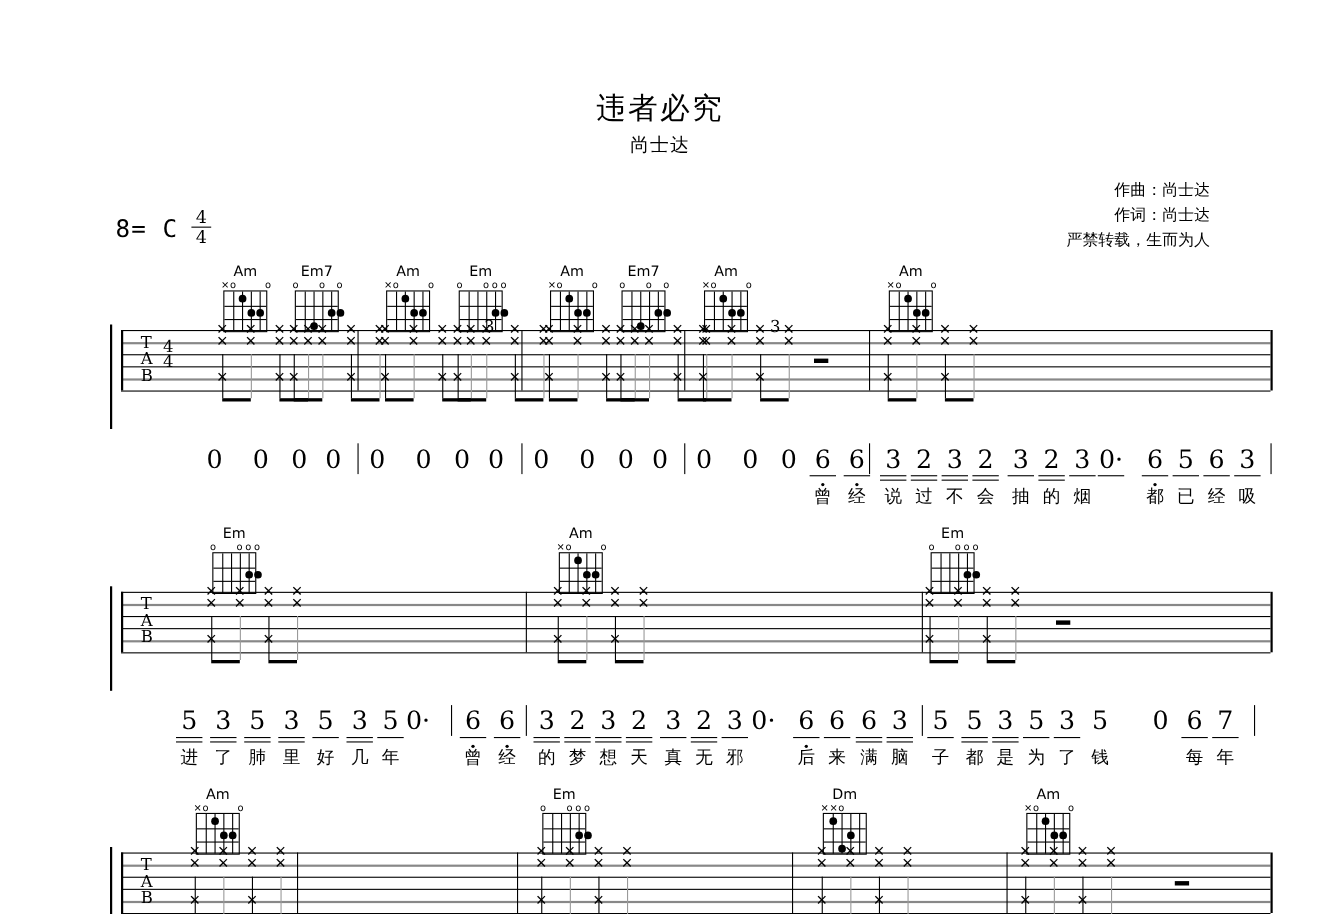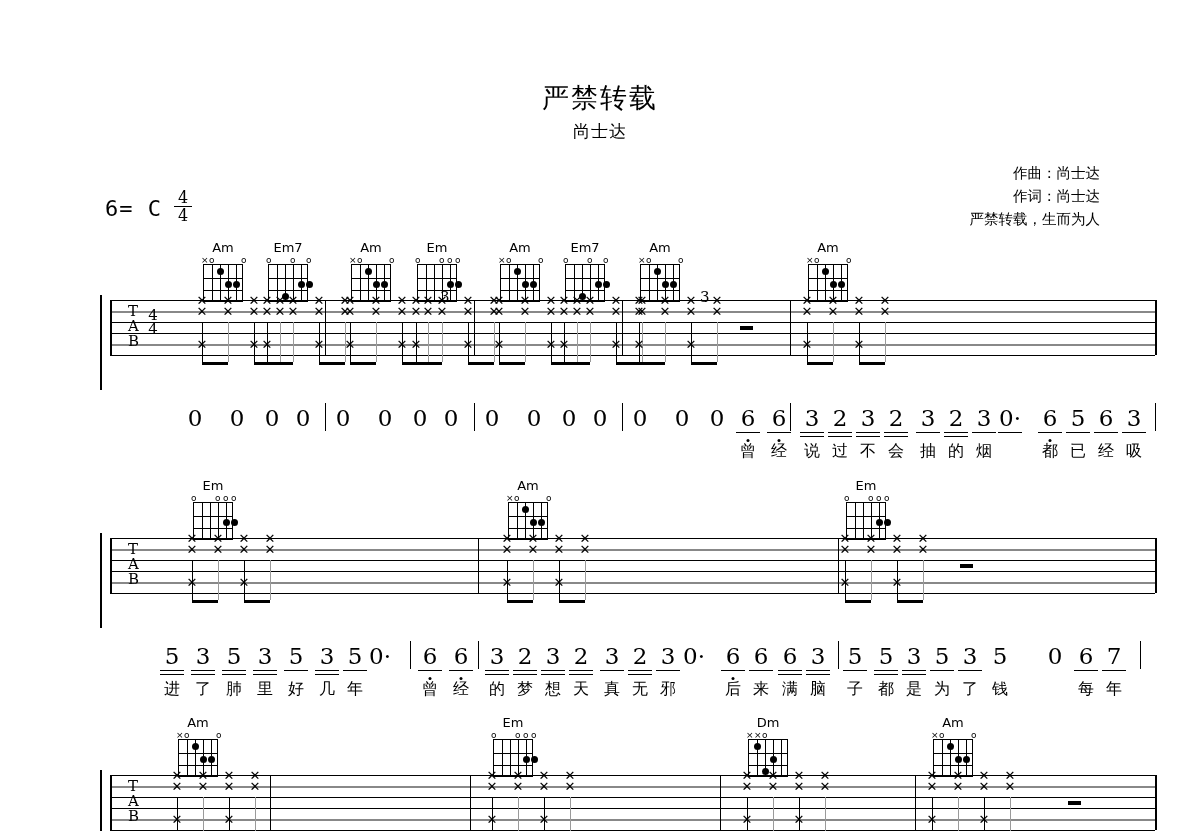--- a/index.html
+++ b/index.html
@@ -63,30 +63,30 @@
   .ul2{position:absolute;height:1.4px;background:#000;}
   .ddot{position:absolute;width:3px;height:3px;border-radius:50%;background:#000;
        transform:translateX(-50%);}
   .lyric{position:absolute;font-size:16px;font-family:"DejaVu Sans",sans-serif;
        text-align:center;transform:translateX(-50%);white-space:nowrap;}
   .nbar{position:absolute;width:1.2px;background:#000;}
 </style>
 </head>
 <body>
 
-<div class="song-title">严禁转载</div>
+<div class="song-title">违者必究</div>
 <div class="song-artist">尚士达</div>
 
 <div class="credits">
   <div>作曲：尚士达</div>
   <div>作词：尚士达</div>
   <div>严禁转载，生而为人</div>
 </div>
 
-<div class="keysig">6= C</div>
+<div class="keysig">8= C</div>
 <div class="timesig">
   <span class="num">4</span>
   <span class="bar"></span>
   <span class="num">4</span>
 </div>
 
 <div id="systems-root">
     <div class="system" style="top: 0px;">
       <div class="chord" style="left: 200px; top: 240px;">
         <div class="cname">Am</div>

